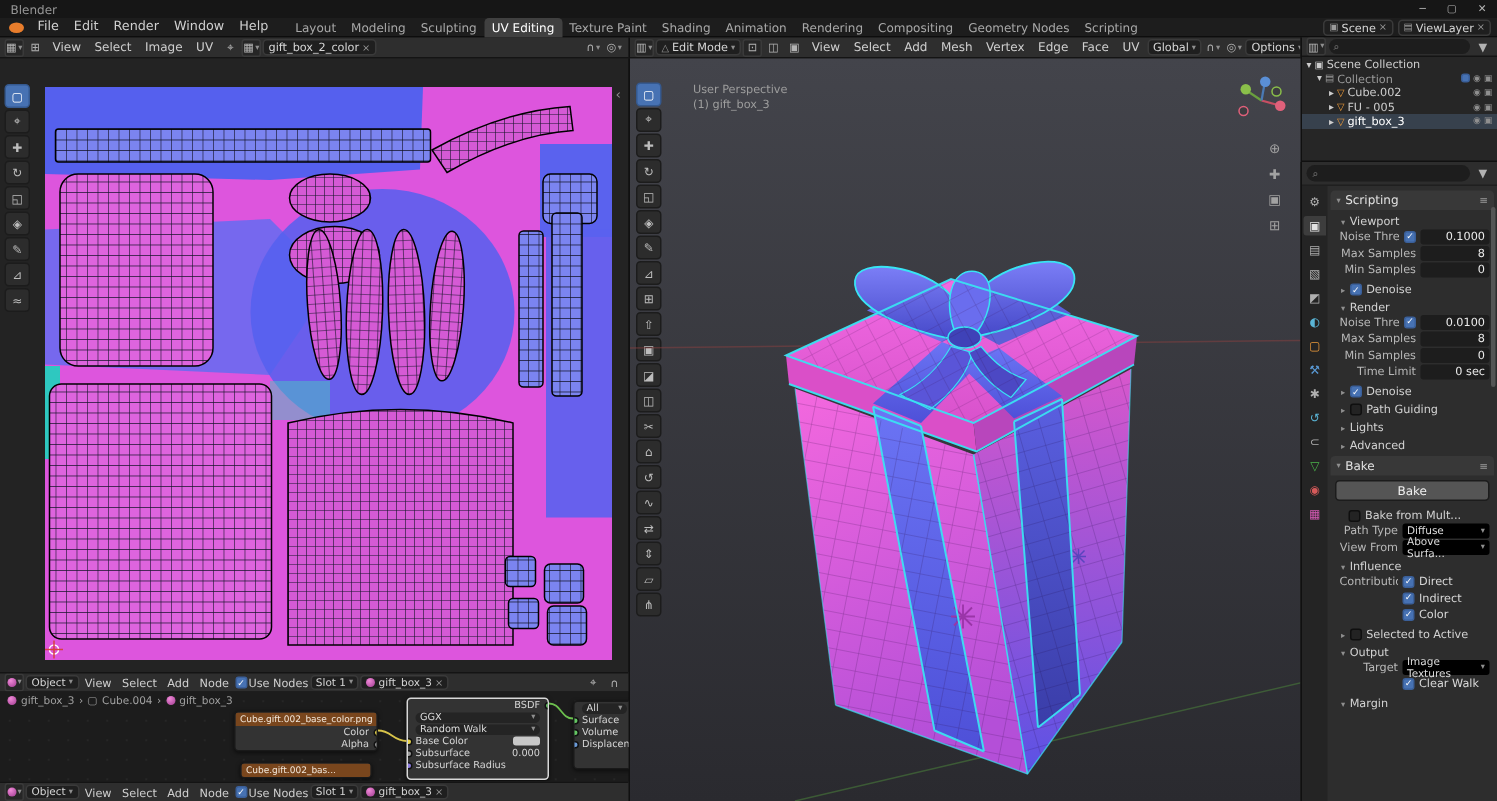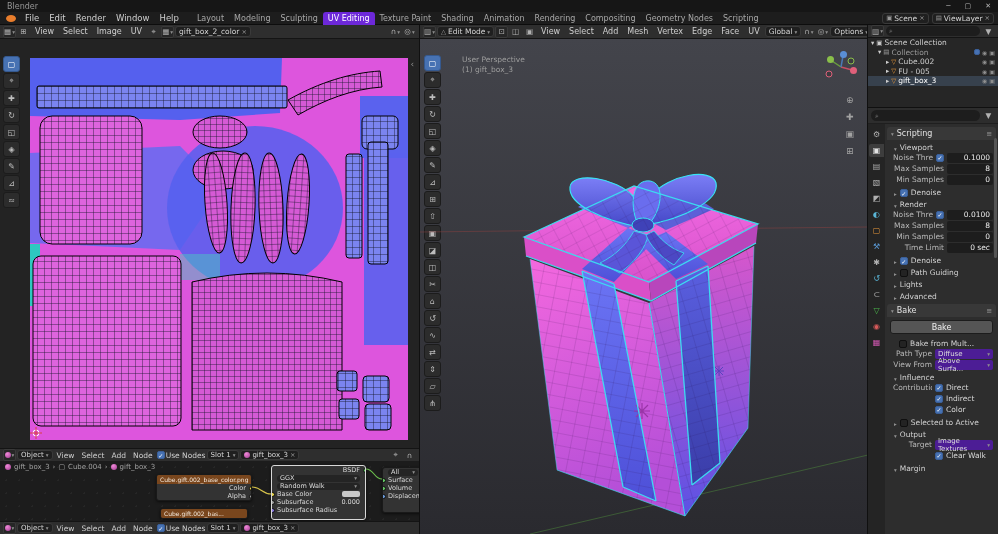--- a/index.html
+++ b/index.html
@@ -9,21 +9,21 @@
 
 .titlebar{left:0;top:0;width:998px;height:12px;background:#161616;display:flex;align-items:center;padding:0 7px;font-size:8px;color:#969696}
 .tbctl{margin-left:auto;display:flex;gap:14px;font-size:7px;color:#b4b4b4}
 .tbctl span{cursor:default}
 
 .menubar{left:0;top:12px;width:998px;height:13px;background:#1d1d1d;border-bottom:1px solid #0d0d0d;display:flex;align-items:center;font-size:8.5px}
 .blogo{width:10px;height:7px;border-radius:50% 50% 50% 50%;background:#e87d2c;margin:0 4px 0 6px}
 .menu{padding:0 5px;color:#cfcfcf;height:13px;display:flex;align-items:center;border-radius:2px}
 .wtabs{display:flex;margin-left:8px;height:13px}
 .wtab{padding:0 5px;display:flex;align-items:center;color:#a8a8a8;font-size:8px;white-space:nowrap}
-.wtab.active{background:#6d28d9;color:#fff;border-radius:3px 3px 0 0}
+.wtab.active{background:#404040;color:#fff;border-radius:3px 3px 0 0}
 .mbright{margin-left:auto;display:flex;align-items:center;gap:3px;padding-right:4px}
 .chip{display:flex;align-items:center;gap:2px;background:#1f1f1f;border:1px solid #3a3a3a;border-radius:3px;height:11px;padding:0 3px;font-size:7.5px;color:#d6d6d6;white-space:nowrap}
 .chip .ci{font-size:6.5px;color:#9a9a9a}
 .chev{font-size:5.5px;color:#8f8f8f}
 
 .ehdr{background:#2e2e2e;border-bottom:1px solid #141414;display:flex;align-items:center;gap:1px;padding:0 3px;overflow:hidden}
 .uvheader{left:0;top:25px;width:419px;height:14px}
 .vpheader{left:419px;top:25px;width:448px;height:14px;border-left:1px solid #101010}
 .ehdr .menu{font-size:8px;padding:0 4px;height:12px}
 .ibtn{min-width:13px;height:12px;display:inline-flex;align-items:center;justify-content:center;gap:1px;color:#b2b2b2;font-size:7.5px;border-radius:2px;background:transparent}
@@ -57,21 +57,21 @@
 .ptab{width:15px;height:13px;display:flex;align-items:center;justify-content:center;font-size:8px;color:#b0b0b0;border-radius:2px 0 0 2px}
 .ptab.active{background:#3d3d3d;color:#e2e2e2}
 .pt-orange{color:#e8983a}.pt-blue{color:#5a9ad6}.pt-green{color:#4ab54a}.pt-red{color:#d65a5a}.pt-pink{color:#d65ab5}.pt-teal{color:#5ab5d6}
 .pcontent{position:absolute;left:17px;top:16px;right:0;bottom:0;overflow:hidden}
 .phead{display:flex;align-items:center;gap:3px;height:13px;background:#383838;margin:3px 2px 0;padding:0 4px;font-size:8px;color:#e2e2e2;border-radius:3px 3px 0 0}
 .phead .pmenu{margin-left:auto;color:#9a9a9a;font-size:7px}
 .psub{display:flex;align-items:flex-end;gap:3px;height:12px;padding:0 4px 0 9px;font-size:7.5px;color:#d2d2d2}
 .prow{display:flex;align-items:center;height:11px;padding:0 5px 0 8px;gap:3px}
 .plabel{flex:1;text-align:right;color:#b8b8b8;font-size:7.5px;white-space:nowrap;overflow:hidden}
 .pfield{width:46px;height:10px;background:#1d1d1d;border-radius:2px;color:#eaeaea;font-size:7.5px;display:flex;align-items:center;justify-content:flex-end;padding:0 3px;flex:0 0 auto}
-.pdrop{width:58px;height:10px;background:#4c1d95;border-radius:2px;color:#dcdcdc;font-size:7px;display:flex;align-items:center;justify-content:space-between;padding:0 3px;flex:0 0 auto}
+.pdrop{width:58px;height:10px;background:#000000;border-radius:2px;color:#dcdcdc;font-size:7px;display:flex;align-items:center;justify-content:space-between;padding:0 3px;flex:0 0 auto}
 .pval{display:flex;align-items:center;gap:3px;width:58px;flex:0 0 auto;font-size:7.5px;color:#d8d8d8}
 .bakebtn{margin:3px 5px 2px;height:14px;background:#555;border:1px solid #1c1c1c;border-radius:3px;display:flex;align-items:center;justify-content:center;color:#f0f0f0;font-size:8px}
 .pscroll{position:absolute;right:1px;top:30px;width:3px;height:120px;background:#555;border-radius:2px}
 
 .shdr{left:0;width:419px;height:13px;background:#2e2e2e;border-top:1px solid #141414;display:flex;align-items:center;gap:1px;padding:0 3px;overflow:hidden}
 .shdr .menu{font-size:7.5px;padding:0 3px;height:12px}
 .shdr .chip{height:10px;font-size:7px}
 .matdot{width:6px;height:6px;border-radius:50%;background:radial-gradient(circle at 35% 30%,#f08ad8,#a03a90);flex:0 0 auto}
 .scanvas{left:0;top:461px;width:419px;height:60px;background:#1c1c1c;background-image:radial-gradient(#262626 1px,transparent 1px);background-size:13px 13px;overflow:hidden}
 .crumb{position:absolute;left:5px;top:2px;display:flex;align-items:center;gap:3px;font-size:7px;color:#a0a0a0;white-space:nowrap}

